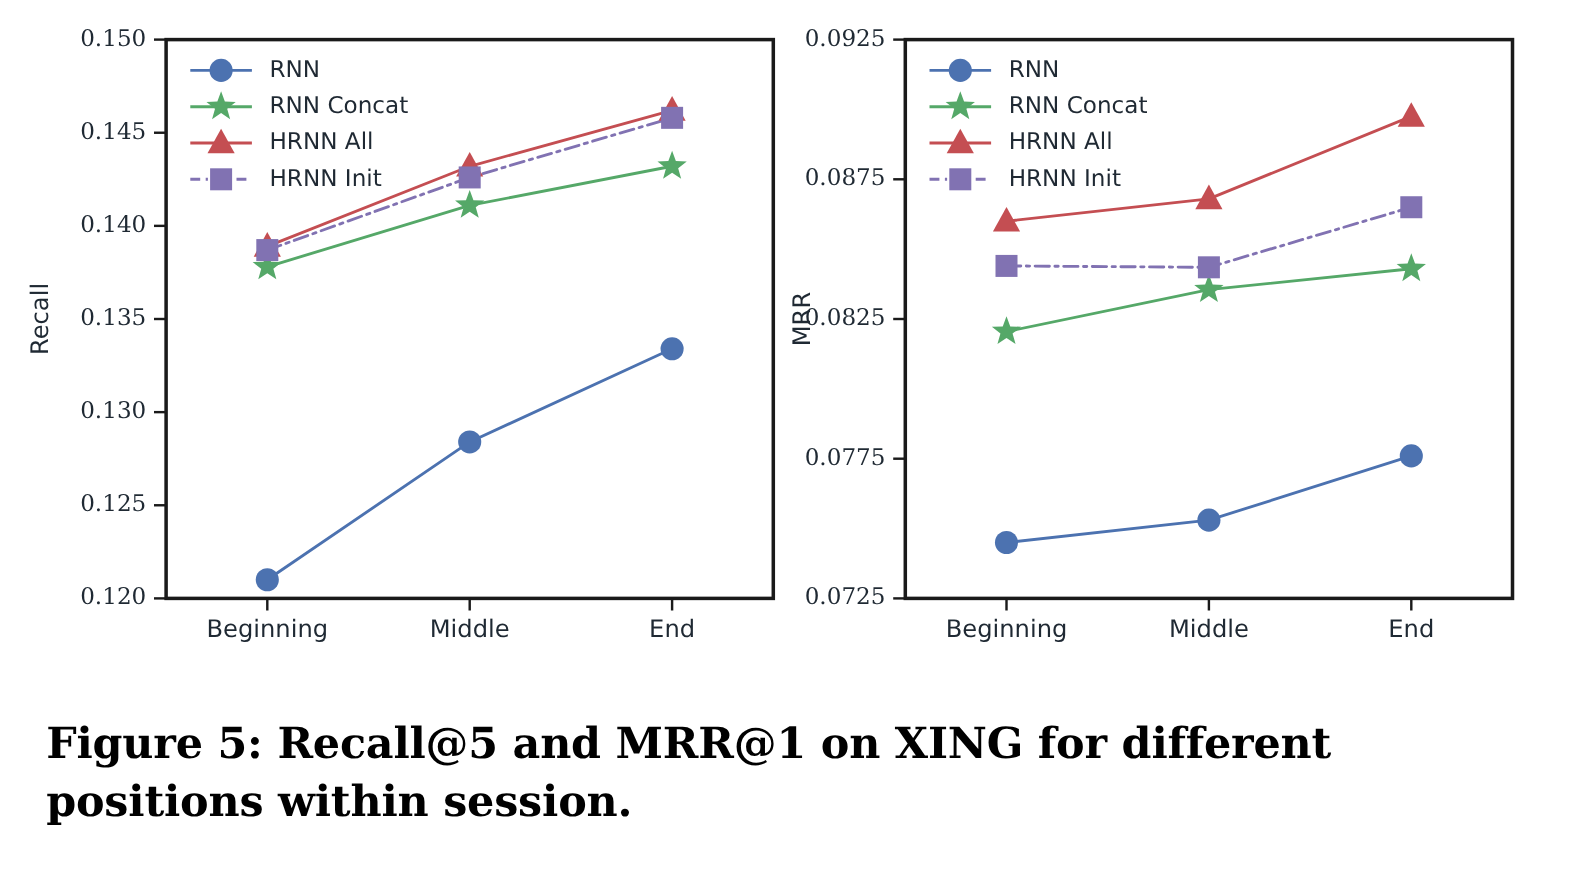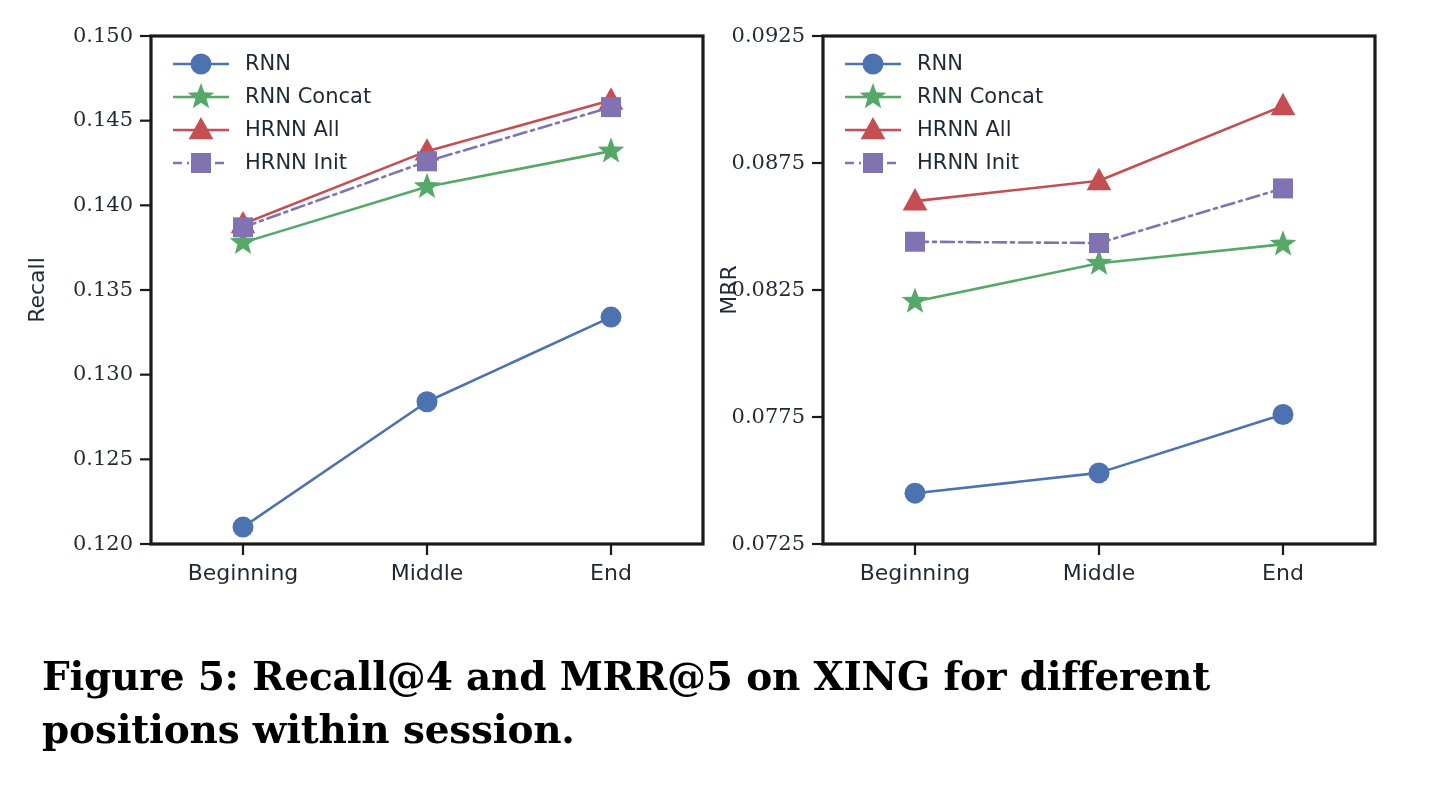--- a/index.html
+++ b/index.html
@@ -196,15 +196,15 @@
             <polygon points="153,117 140.65,139.36 165.35,139.36" fill="#C44E52"></polygon>
             <text x="197" y="130" class="legend-label">HRNN All</text>
             <line x1="125" y1="163" x2="181" y2="163" stroke="#8172B2" stroke-width="2.6" stroke-dasharray="9,5,2,5"></line>
             <rect x="143" y="153" width="20" height="20" fill="#8172B2"></rect>
             <text x="197" y="163" class="legend-label">HRNN Init</text>
           </g>
         </svg>
     </div>
   </div>
 
-  <div class="caption">Figure 5: Recall@4 and MRR@5 on XING for different positions within session.</div>
+  <div class="caption">Figure 5: Recall@5 and MRR@1 on XING for different positions within session.</div>
 
 </div>
 
 </body></html>

